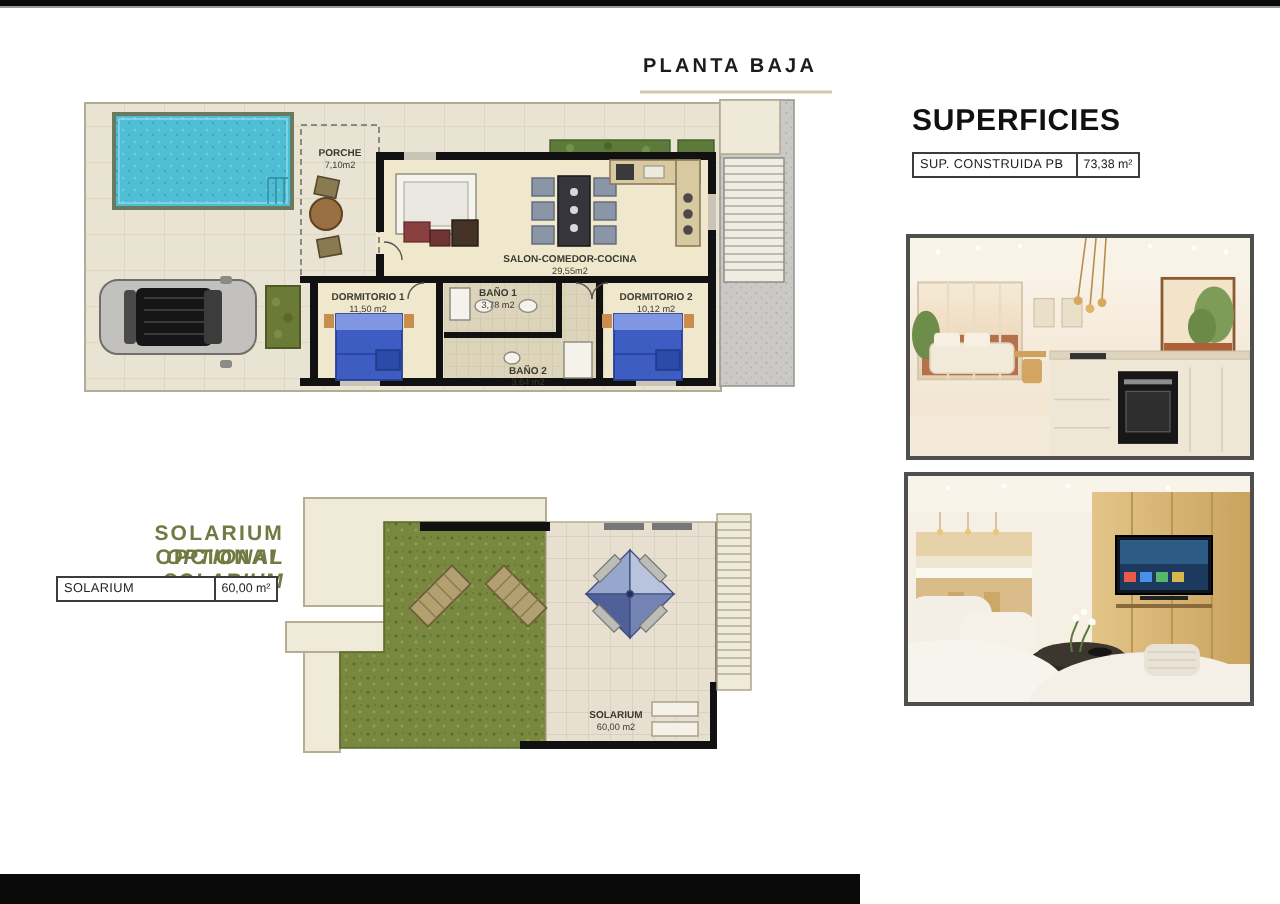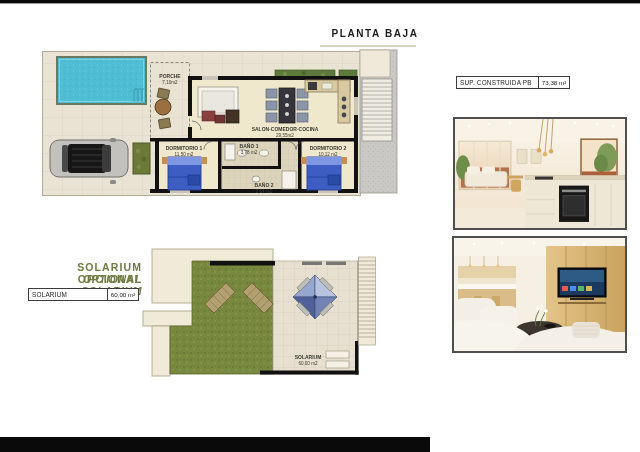--- a/index.html
+++ b/index.html
@@ -4,21 +4,21 @@
 <style>
   html,body{margin:0;padding:0;background:#fff;}
   #stage{position:relative;width:640px;height:452px;background:#ffffff;overflow:hidden;
          font-family:"Liberation Sans", sans-serif;}
   .abs{position:absolute;}
   
   #top-bar{left:0;top:0;width:640px;height:3px;background:#0a0a0a;border-bottom:1px solid #9a9a9a;}
   #bottom-bar{left:0;top:437px;width:430px;height:15px;background:#0a0a0a;}
   
   .plan-title{font-size:10px;font-weight:bold;letter-spacing:1.6px;color:#1c1c1c;text-align:center;}
-  #title-baja{left:310px;top:28px;width:130px;}
+  #title-baja{left:300px;top:28px;width:130px;}
   #title-primera{left:296px;top:229px;width:130px;}
   
   #superficies-title{left:456px;top:52px;font-size:15px;font-weight:bold;letter-spacing:.4px;color:#111;}
   .mini-table{display:flex;align-items:stretch;border:1px solid #3c3c3c;background:#fff;box-sizing:border-box;}
   .mini-table .lbl{flex:1;font-size:6.4px;color:#222;display:flex;align-items:center;padding-left:3px;letter-spacing:.2px;}
   .mini-table .val{width:30px;border-left:1px solid #3c3c3c;font-size:6.2px;color:#222;display:flex;align-items:center;justify-content:center;}
   #sup-table{left:456px;top:76px;width:114px;height:13px;}
   #sol-table{left:28px;top:288px;width:111px;height:13px;}
   
   .sol-note{width:116px;text-align:right;font-weight:bold;color:#6f7b42;}
@@ -204,20 +204,21 @@
     <text class="room-name" x="142" y="105" text-anchor="middle">DORMITORIO 1</text>
     <text class="room-area" x="142" y="111" text-anchor="middle">11,50 m2</text>
     <text class="room-name" x="207" y="103" text-anchor="middle">BAÑO 1</text>
     <text class="room-area" x="207" y="109" text-anchor="middle">3,78 m2</text>
     <text class="room-name" x="222" y="142" text-anchor="middle">BAÑO 2</text>
     <text class="room-area" x="222" y="147.5" text-anchor="middle">3,64 m2</text>
     <text class="room-name" x="286" y="105" text-anchor="middle">DORMITORIO 2</text>
     <text class="room-area" x="286" y="111" text-anchor="middle">10,12 m2</text>
   </svg>
 
+  <div id="superficies-title" class="abs">SUPERFICIES</div>
   <div id="sup-table" class="abs mini-table">
     <div class="lbl">SUP. CONSTRUIDA PB</div>
     <div class="val">73,38 m²</div>
   </div>
 
   <div id="photo-1" class="abs photo">
     <svg viewBox="0 0 170 108" preserveAspectRatio="none">
       <defs>
         <linearGradient id="ph1bg" x1="0" y1="0" x2="0" y2="1">
           <stop offset="0" stop-color="#faf4ea"></stop>

